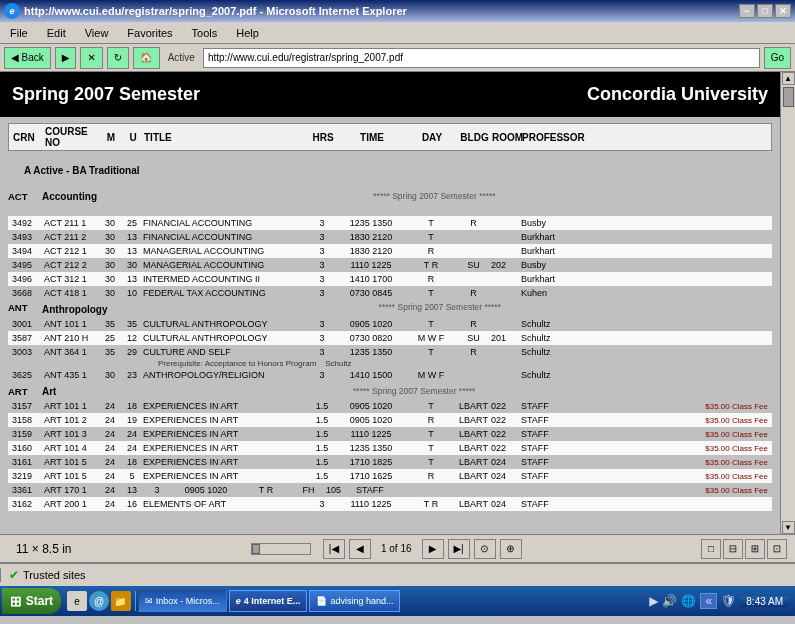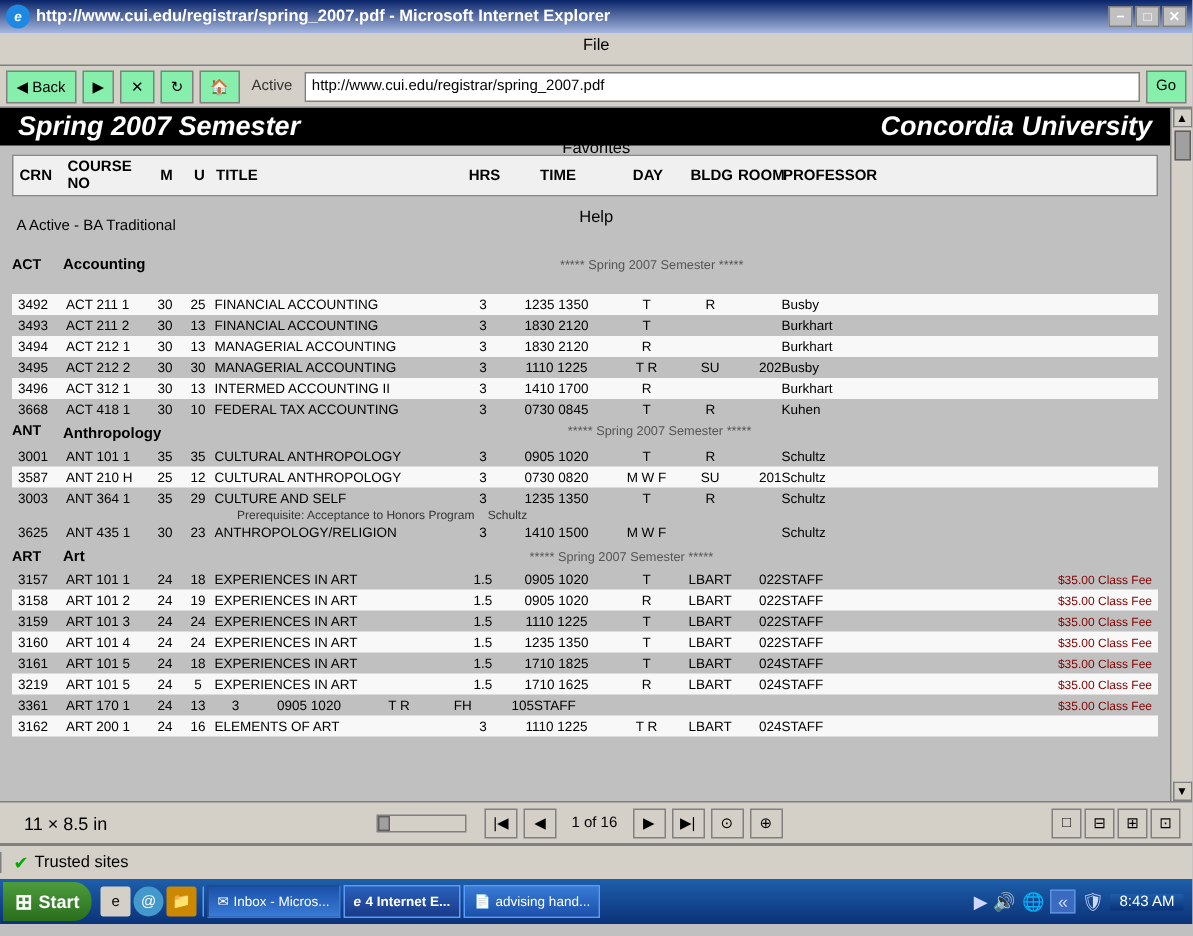--- a/index.html
+++ b/index.html
@@ -32,21 +32,20 @@
     
     .menu-bar {
       background: #d4d0c8;
       height: 22px;
       display: flex;
       align-items: center;
       padding: 0 4px;
       gap: 7px;
       border-bottom: 1px solid #808080;
       font-size: 11px;
-      flex-direction: column;
     }
     .menu-item { padding: 2px 6px; cursor: pointer; }
 
     
     .toolbar-area {
       background: #d4d0c8;
       height: 28px;
       display: flex;
       align-items: center;
       padding: 2px 4px;
@@ -68,25 +67,24 @@
       background: white;
       border: 1px solid #808080;
       padding: 0 4px;
       font-size: 10px;
     }
 
     
     .pdf-header {
       background: black;
       color: white;
-      padding: 2px 12px;
+      padding: 12px 12px;
       display: flex;
       justify-content: space-between;
       align-items: center;
-      font-style: italic;
     }
     .pdf-header-title { font-size: 18px; font-weight: bold; }
     .pdf-header-univ { font-size: 18px; font-weight: bold; }
 
     
     .table-area { padding: 6px 8px; font-size: 9.5px; }
     .col-header-row {
       display: flex;
       align-items: center;
       border: 1px solid #888;
@@ -98,24 +96,24 @@
     }
     .col-crn { width: 32px; }
     .col-courseno { width: 55px; }
     .col-m { width: 22px; text-align: center; }
     .col-u { width: 22px; text-align: center; }
     .col-title { width: 165px; }
     .col-hrs { width: 28px; text-align: center; }
     .col-time { width: 70px; text-align: center; }
     .col-day { width: 50px; text-align: center; }
     .col-bldg { width: 35px; text-align: center; }
-    .col-room { width: 30px; text-align: right; }
+    .col-room { width: 30px; text-align: left; }
     .col-prof { width: 120px; }
 
-    .section-header { font-weight: normal; font-size: 10px; margin: 2px 0 1px 3px; }
+    .section-header { font-weight: bold; font-size: 10px; margin: 2px 0 1px 16px; }
     .dept-header { font-weight: bold; font-size: 10px; margin: 2px 0 1px 0; padding-left: 20px; }
 
     .data-row {
       display: flex;
       align-items: flex-start;
       padding: 0.5px 4px;
       font-size: 9px;
       line-height: 13px;
     }
     .data-row:nth-child(even) { background: #f8f8f8; }

